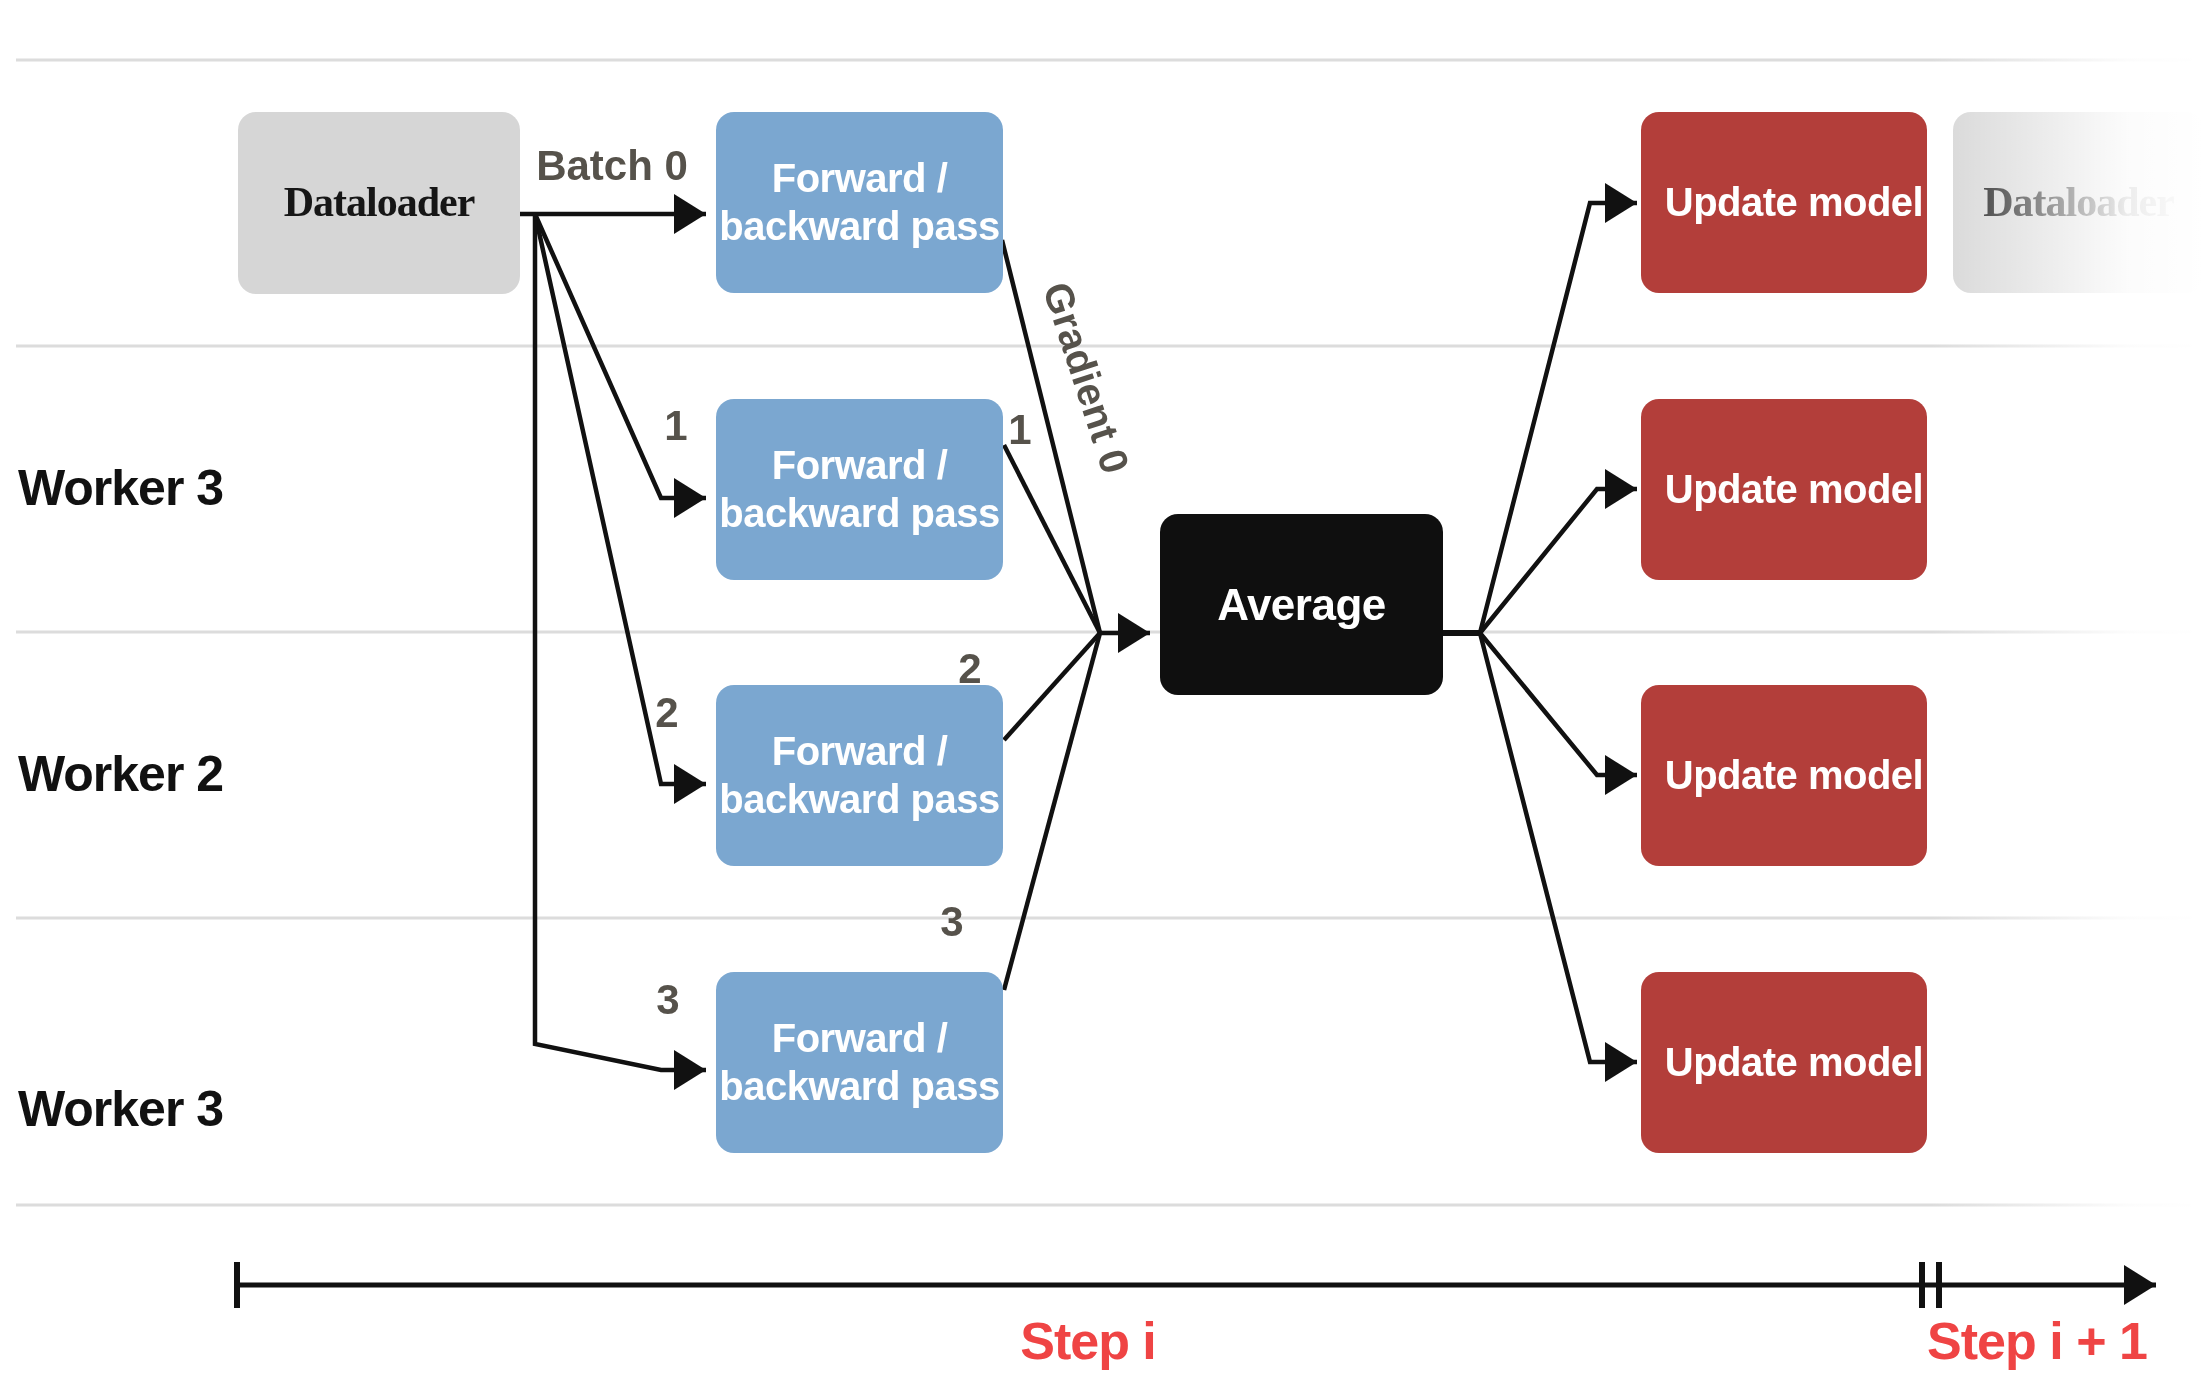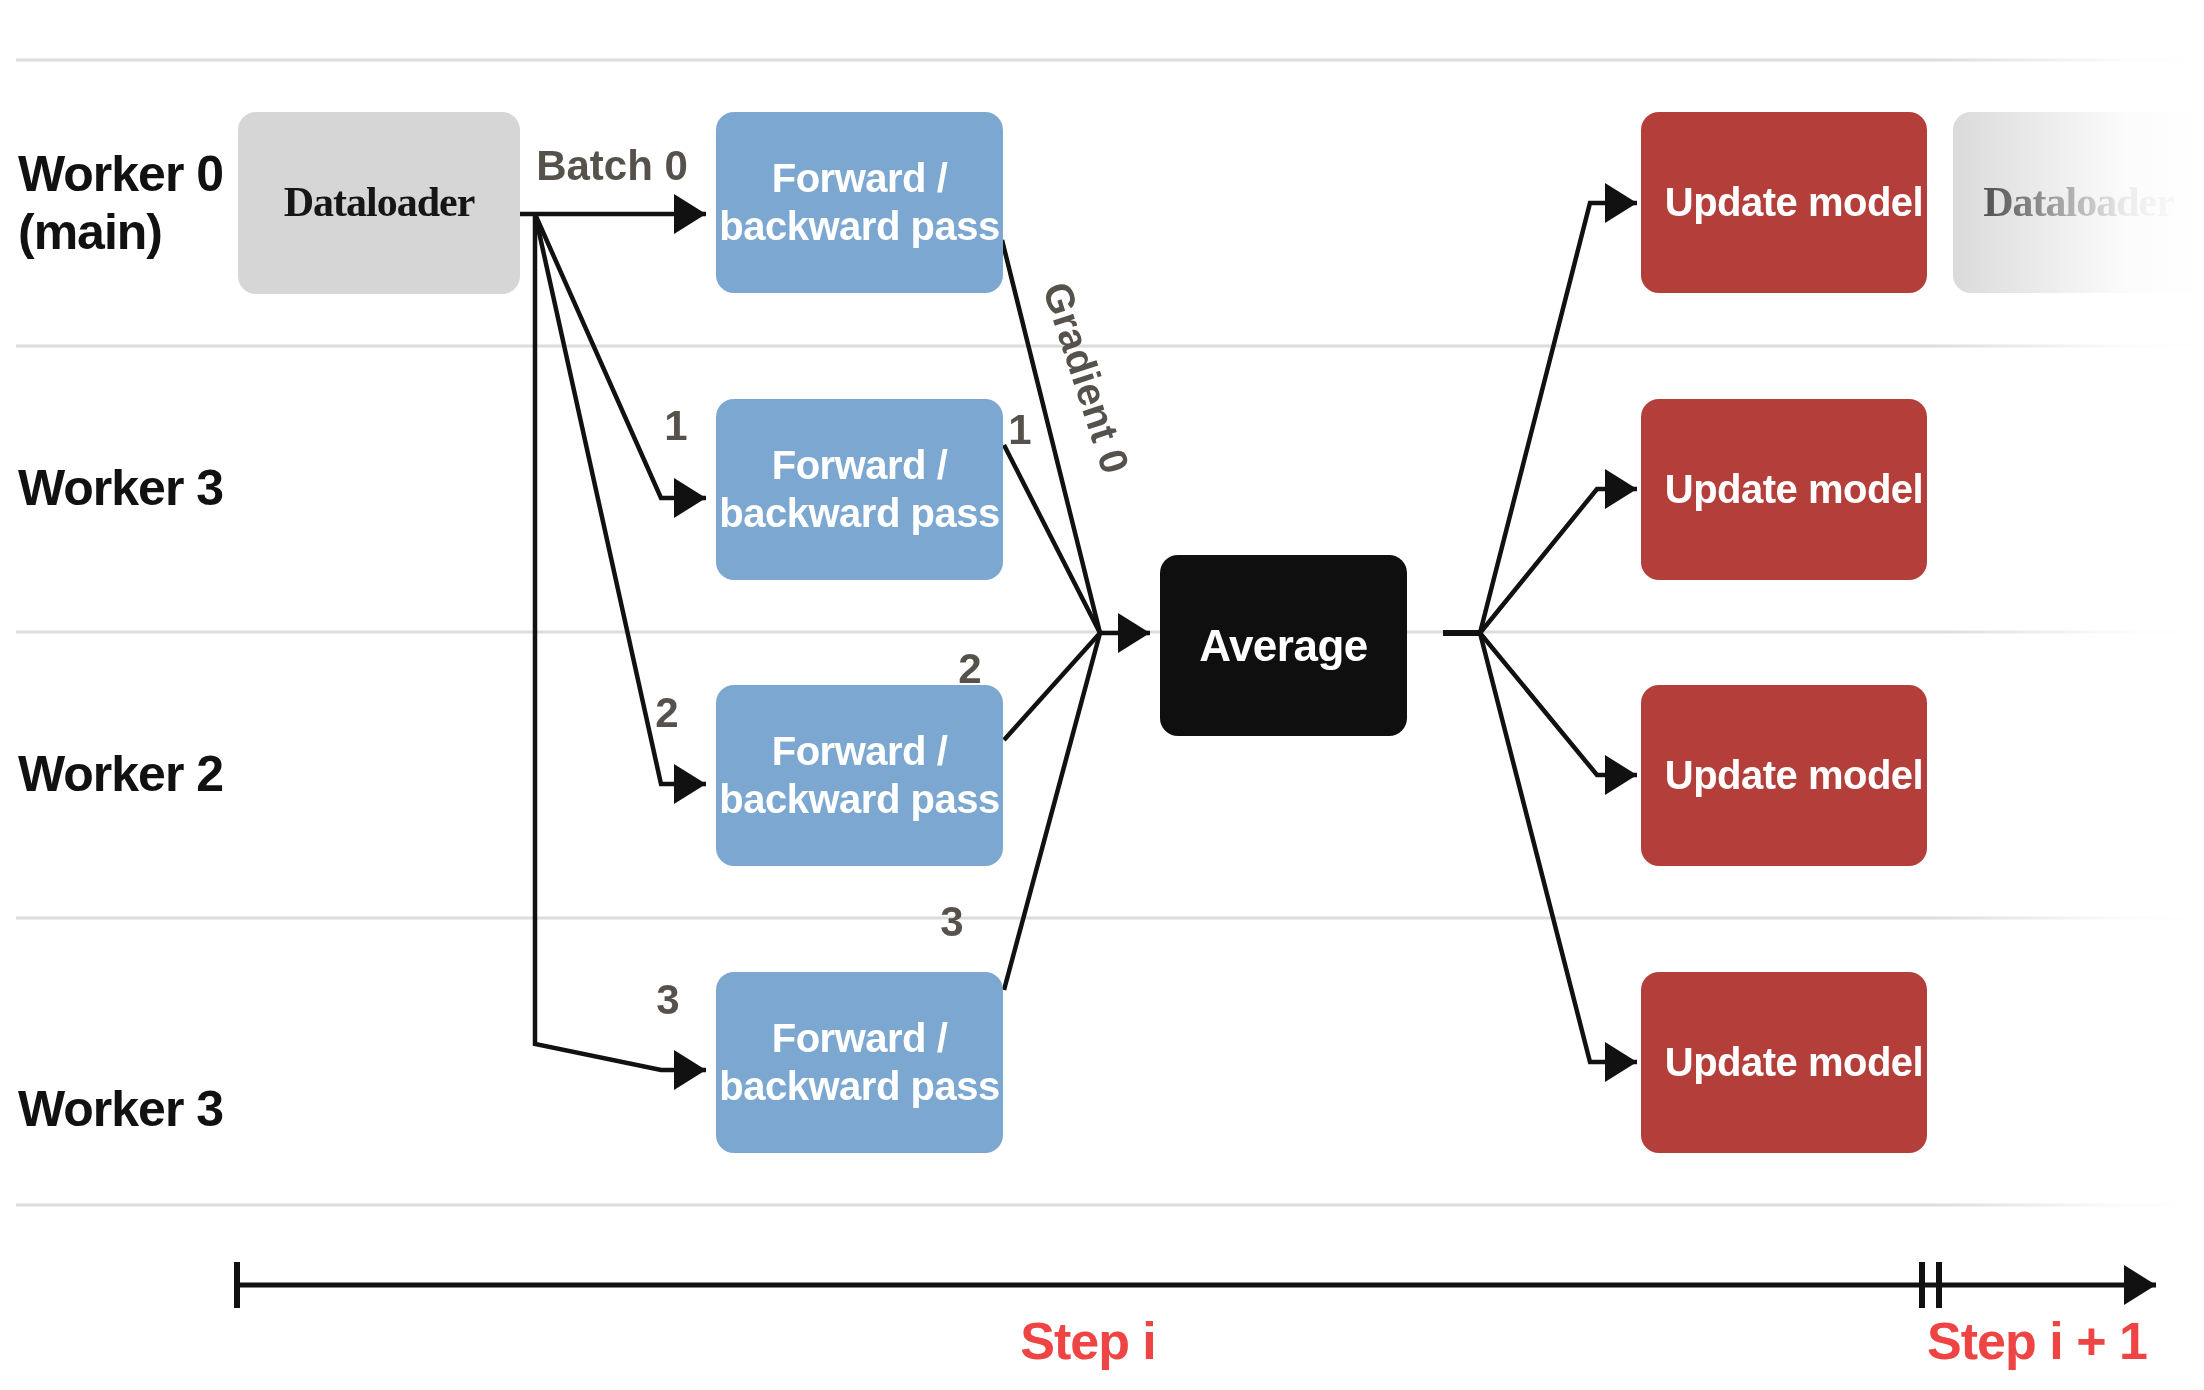--- a/index.html
+++ b/index.html
@@ -116,22 +116,20 @@
     </g>
 
     <g stroke="#111" fill="none">
       <line x1="237" y1="1285" x2="2156" y2="1285" stroke-width="5" marker-end="url(#arr)"></line>
       <line x1="237" y1="1262" x2="237" y2="1308" stroke-width="6"></line>
       <line x1="1922" y1="1262" x2="1922" y2="1308" stroke-width="6"></line>
       <line x1="1939" y1="1262" x2="1939" y2="1308" stroke-width="6"></line>
     </g>
   </svg>
 
-  <div class="worker-label multiline" style="top:203px">Worker 0
-(main)</div>
   <div class="worker-label" style="top:489px">Worker 3</div>
   <div class="worker-label" style="top:775px">Worker 2</div>
   <div class="worker-label" style="top:1110px">Worker 3</div>
 
   <div class="box gray" style="left:238px;top:112px;width:282px;height:182px">
     <span class="box-label">Dataloader</span>
   </div>
 
   <div class="box blue" style="left:716px;top:112px;width:287px;height:181px">
     <span class="box-label multiline">Forward /
@@ -143,21 +141,21 @@
   </div>
   <div class="box blue" style="left:716px;top:685px;width:287px;height:181px">
     <span class="box-label multiline">Forward /
 backward pass</span>
   </div>
   <div class="box blue" style="left:716px;top:972px;width:287px;height:181px">
     <span class="box-label multiline">Forward /
 backward pass</span>
   </div>
 
-  <div class="box black" style="left:1160px;top:555px;width:247px;height:181px">
+  <div class="box black" style="left:1160px;top:514px;width:283px;height:181px">
     <span class="box-label">Average</span>
   </div>
 
   <div class="box red" style="left:1641px;top:112px;width:286px;height:181px">
     <span class="box-label">Update model</span>
   </div>
   <div class="box red" style="left:1641px;top:399px;width:286px;height:181px">
     <span class="box-label">Update model</span>
   </div>
   <div class="box red" style="left:1641px;top:685px;width:286px;height:181px">

